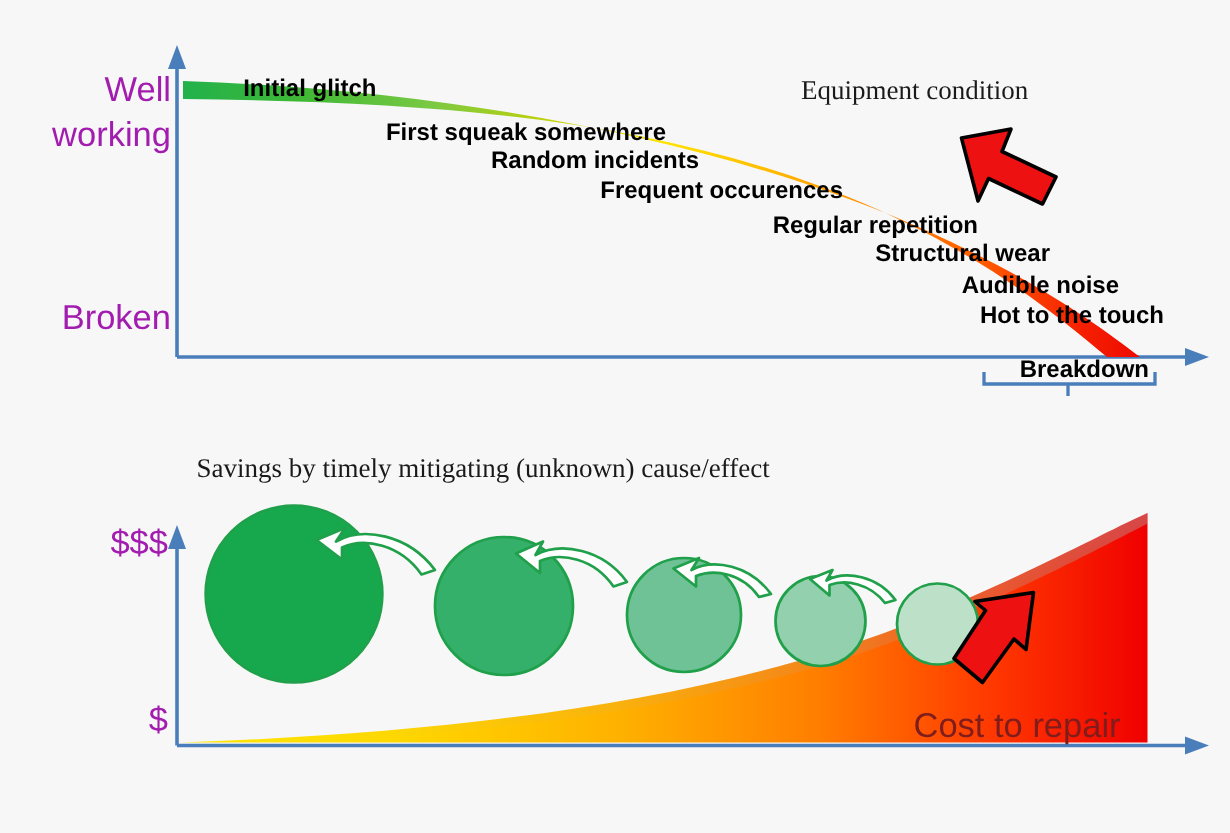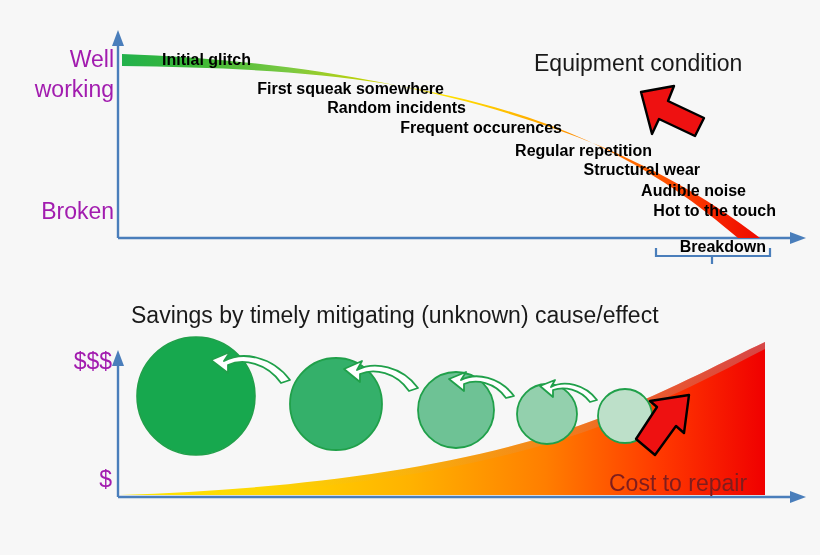--- a/index.html
+++ b/index.html
@@ -35,22 +35,22 @@
     color: #000000;
     font-family: "Liberation Sans", sans-serif;
     font-size: 16px;
     font-weight: bold;
     white-space: nowrap;
     text-align: right;
   }
   .caption {
     position: absolute;
     color: #1a1a1a;
-    font-family: Liberation Sans, sans-serif;
-    font-size: 23px;
+    font-family: Liberation Serif, serif;
+    font-size: 18px;
     white-space: nowrap;
   }
   .cost-caption {
     position: absolute;
     color: #7f1d1d;
     font-family: "Liberation Sans", sans-serif;
     font-size: 23px;
     white-space: nowrap;
   }
 </style>

